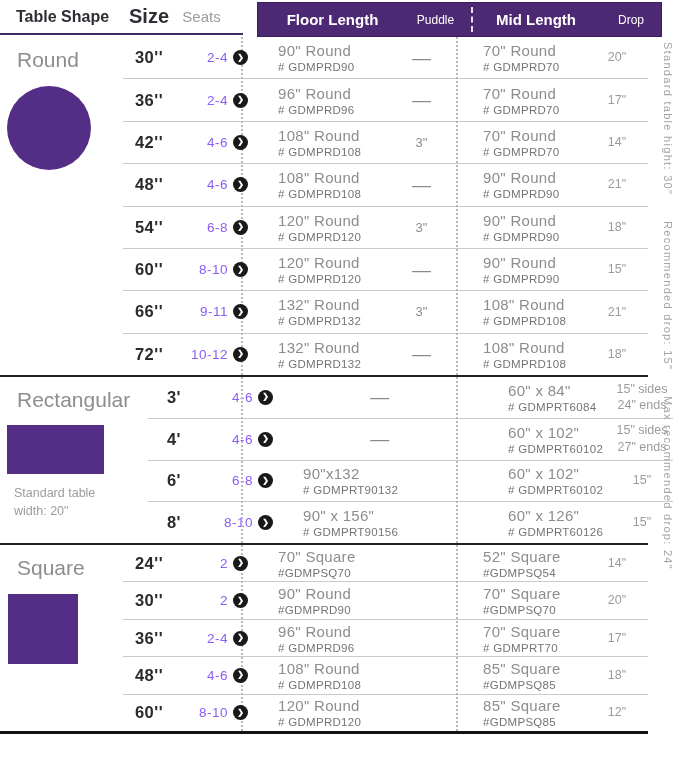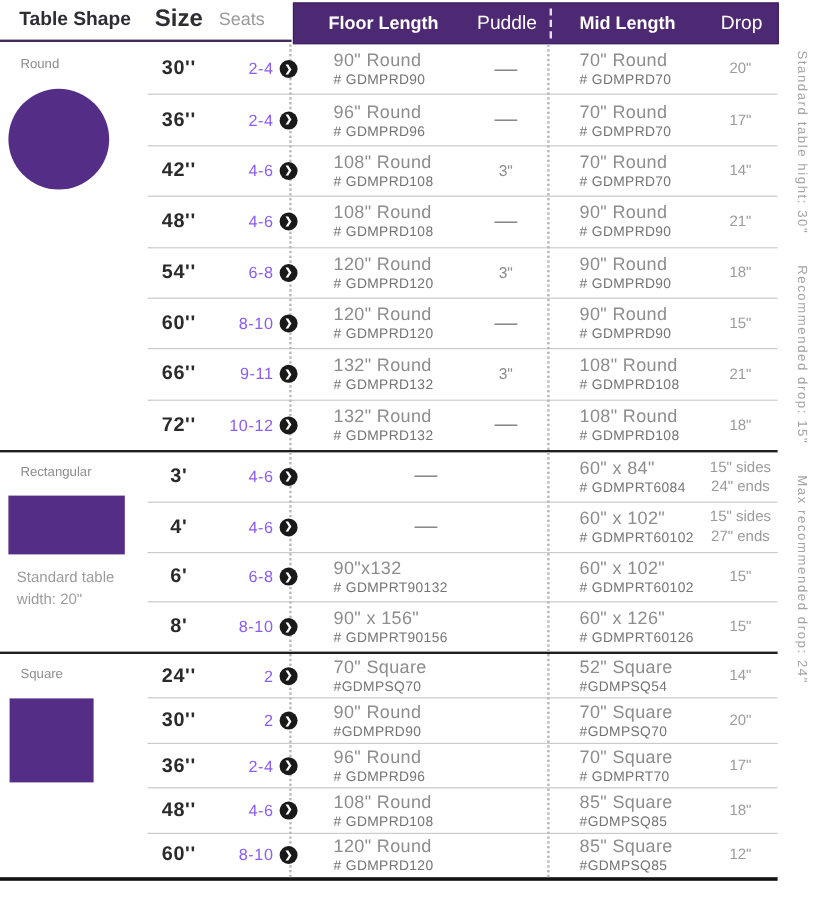--- a/index.html
+++ b/index.html
@@ -8,39 +8,39 @@
   .app { position:relative; width:679px; height:759px; background:#fff; overflow:hidden; }
 
   
   .header { position:relative; height:37px; width:648px; }
   .header-left { position:absolute; left:0; top:0; width:243px; height:35px;
                  display:grid; grid-template-columns:123px 52px 53px 15px; align-items:center;
                  border-bottom:2px solid #3F2B5E; }
   .h-shape { padding-left:16px; font-weight:700; font-size:16px; color:#2D2D33; }
   .h-size  { text-align:center; font-weight:700; font-size:20px; color:#2D2D33; }
   .h-seats { text-align:center; font-size:15px; color:#9B9B9B; }
-  .header-bar { position:absolute; left:244px; top:2px; width:405px; height:35px;
+  .header-bar { position:absolute; left:257px; top:2px; width:405px; height:35px;
                 background:var(--purple); box-shadow:inset 0 0 0 1px #3A1F5A;
                 display:grid; grid-template-columns:9px 133px 73px 128px 62px; align-items:center; }
   .h-floor, .h-mid { font-weight:700; font-size:15px; color:#fff; text-align:center; }
-  .h-puddle, .h-drop { font-size:16px; color:#fff; text-align:center; }
+  .h-puddle, .h-drop { font-size:12px; color:#fff; text-align:center; }
   .header-dash { position:absolute; left:214px; top:5px; bottom:5px; width:0;
                  border-left:2px dashed rgba(255,255,255,0.85); }
 
   
   .body { position:relative; width:648px; border-bottom:3px solid #131313; }
   .dotline { position:absolute; top:0; bottom:0; width:0; border-left:2px dotted #B8B8B8; z-index:1; }
   .dl1 { left:241px; } .dl2 { left:456px; }
 
   .section { display:flex; width:648px; }
-  .section + .section { border-top:2px solid #1F1F1F; }
+  .section + .section { border-top:2px solid #1F1F1F;gap:25px; }
   .sec-0 { height:338px; } .sec-1 { height:168px; } .sec-2 { height:188px; }
 
   .shape-cell { width:123px; }
-  .shape-label { padding:11px 0 0 17px; font-size:11px; color:#8D8D8D; }
+  .shape-label { padding:11px 0 0 17px; font-size:21px; color:#8D8D8D; }
   .shape-glyph { background:var(--shape); }
   .shape-glyph.circle    { width:84px; height:84px; border-radius:50%; margin:14px 0 0 7px; }
   .shape-glyph.rectangle { width:97px; height:49px; margin:13px 0 0 7px; }
   .shape-glyph.square    { width:70px; height:70px; margin:14px 0 0 8px; }
   .shape-caption { padding:10px 0 0 14px; font-size:12.5px; color:#9C9C9C;
                    white-space:pre-line; line-height:1.45; }
 
   .rows { flex:1; display:flex; flex-direction:column; }
   .row { flex:1; display:grid; grid-template-columns:52px 53px 24px 133px 73px 128px 62px;
          align-items:center; }

